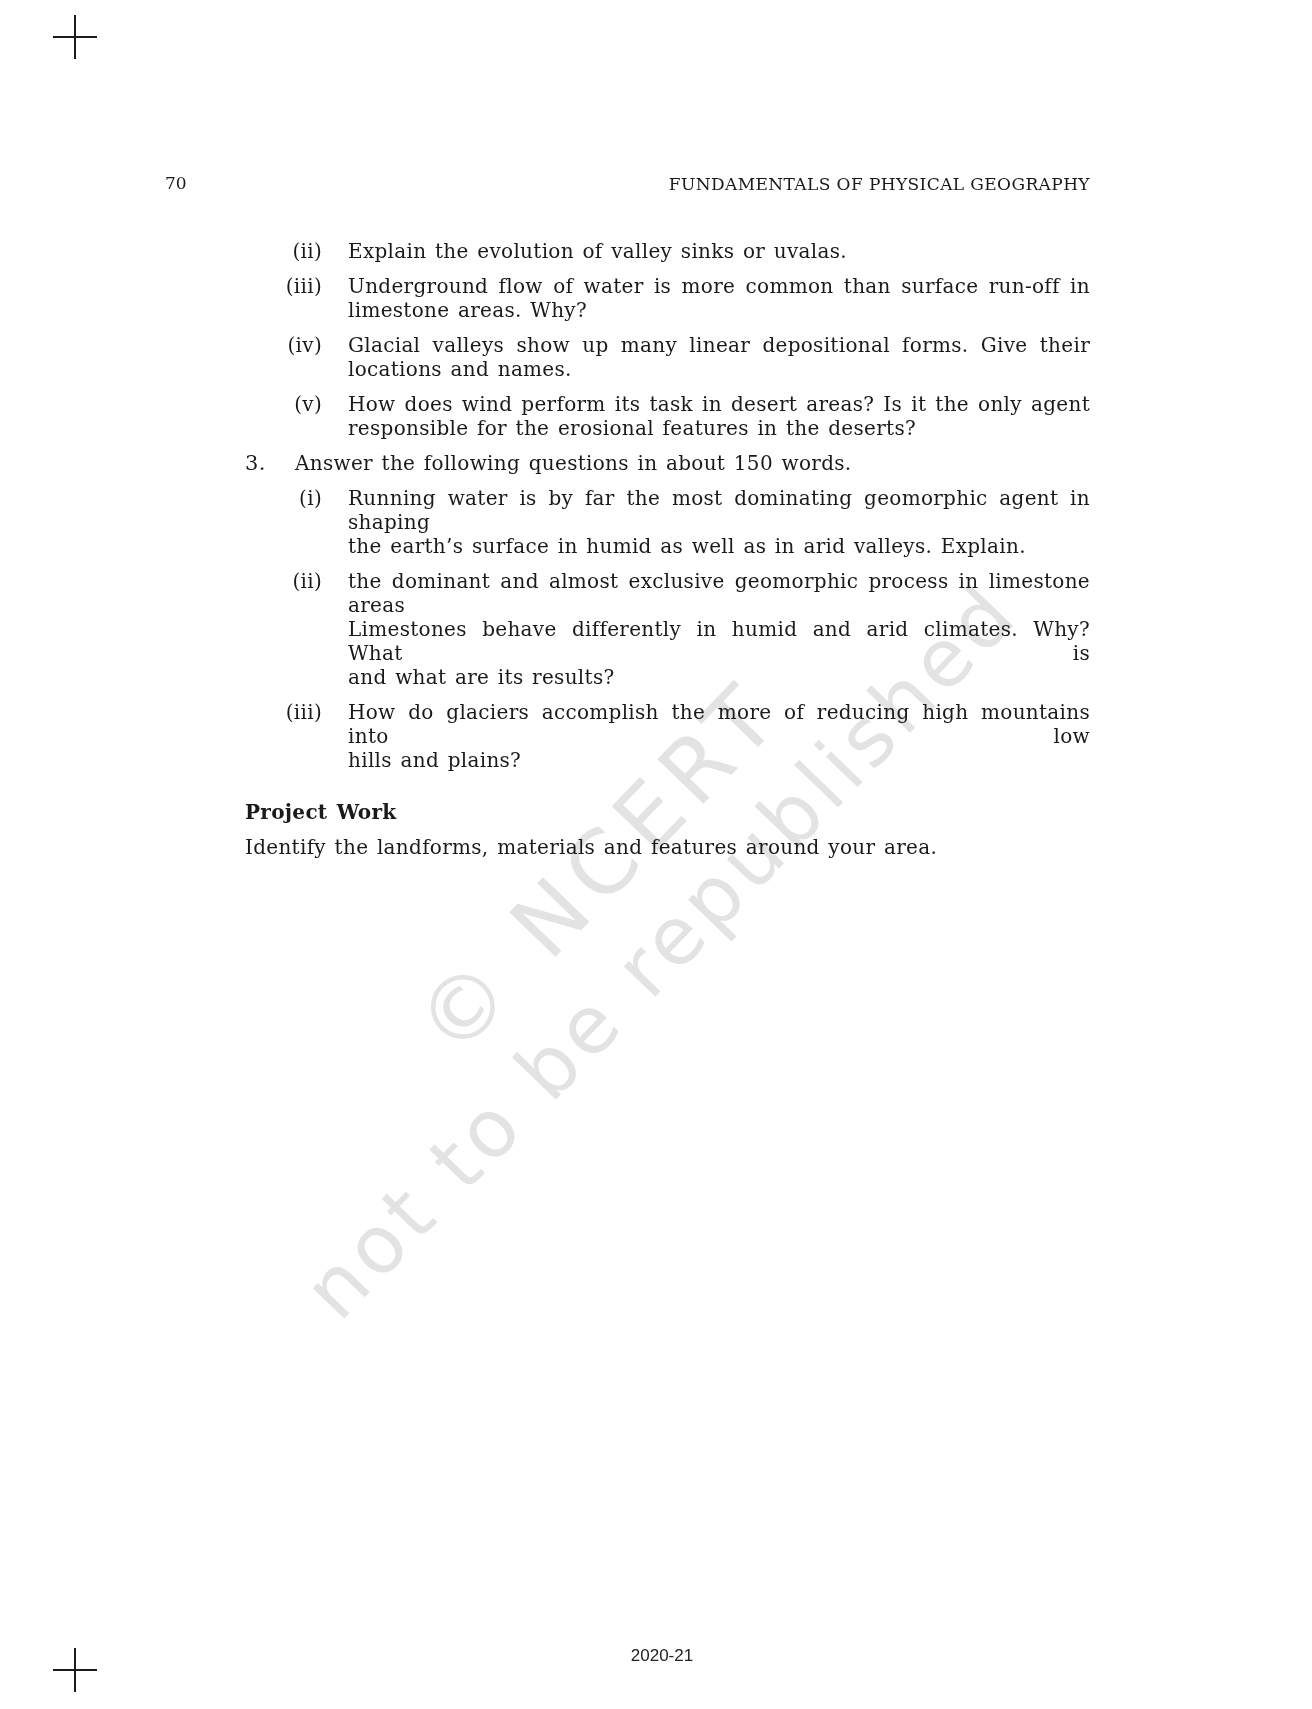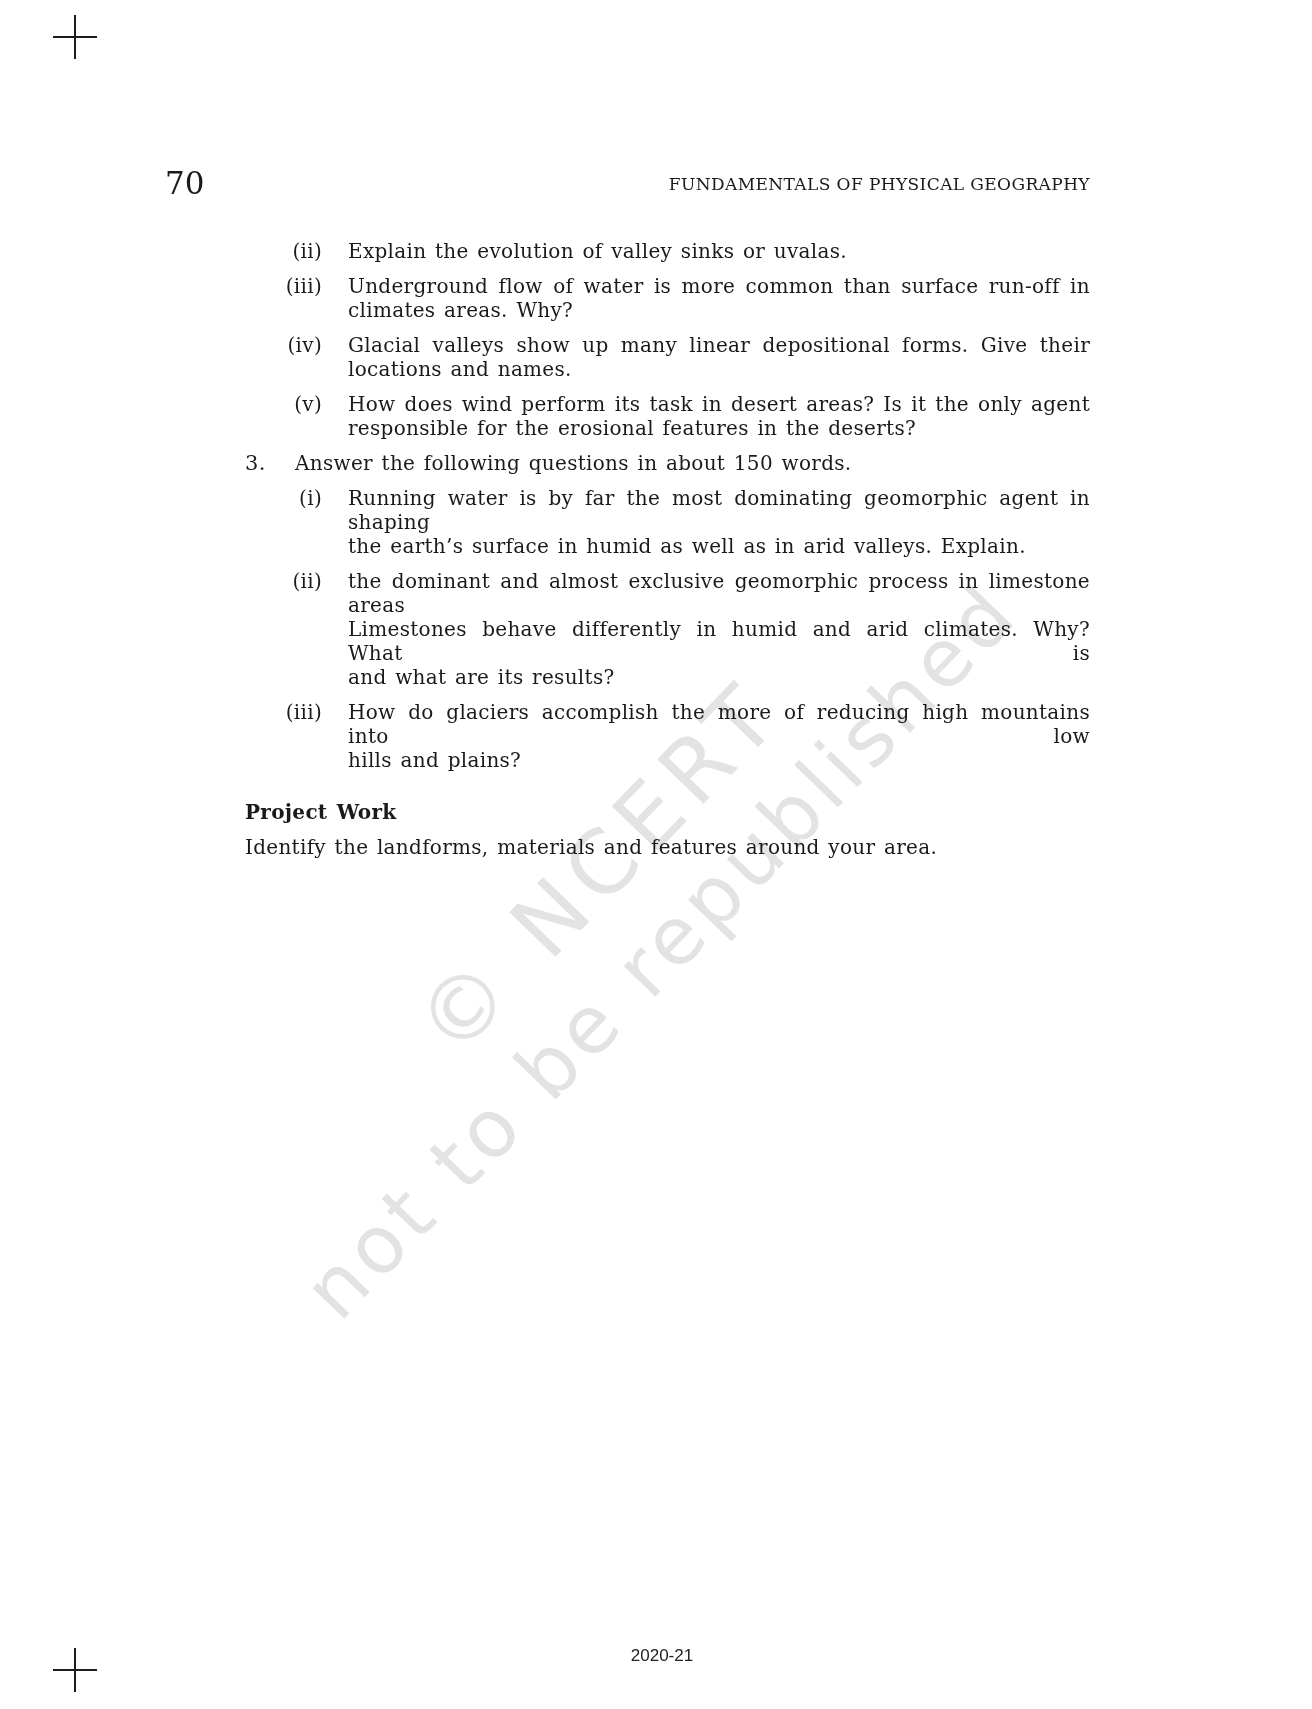--- a/index.html
+++ b/index.html
@@ -24,21 +24,21 @@
     font-family:"DejaVu Sans", sans-serif;
     color:#e3e3e3;
     white-space:nowrap;
     transform:translate(-50%,-50%) rotate(-46deg);
     z-index:1;
     user-select:none;
   }
   .wm.ncert{left:599px;top:868px;font-size:88px;letter-spacing:10px;}
   .wm.repub{left:661px;top:951px;font-size:80px;letter-spacing:6px;}
   
-  .pagenum{position:absolute;left:165px;top:170px;font-size:31px;line-height:26px;z-index:2;text-align:right;}
+  .pagenum{position:absolute;left:165px;top:170px;font-size:17px;line-height:26px;z-index:2;text-align:right;}
   .runhead{position:absolute;right:222px;top:176px;font-size:17px;line-height:17px;letter-spacing:0.4px;z-index:2;}
   
   .content{
     position:absolute;
     left:245px;
     top:239px;
     width:845px;
     font-size:20px;
     line-height:24px;
     letter-spacing:0.3px;
@@ -89,21 +89,21 @@
       <div class="lbl">(ii)</div>
       <div class="txt">
         <div class="line">Explain the evolution of valley sinks or uvalas.</div>
       </div>
     </div>
 
     <div class="qrow">
       <div class="lbl">(iii)</div>
       <div class="txt">
         <div class="line j">Underground flow of water is more common than surface run-off in</div>
-        <div class="line">climates areas. Why?</div>
+        <div class="line">limestone areas. Why?</div>
       </div>
     </div>
 
     <div class="qrow">
       <div class="lbl">(iv)</div>
       <div class="txt">
         <div class="line j">Glacial valleys show up many linear depositional forms.  Give their</div>
         <div class="line">locations and names.</div>
       </div>
     </div>

